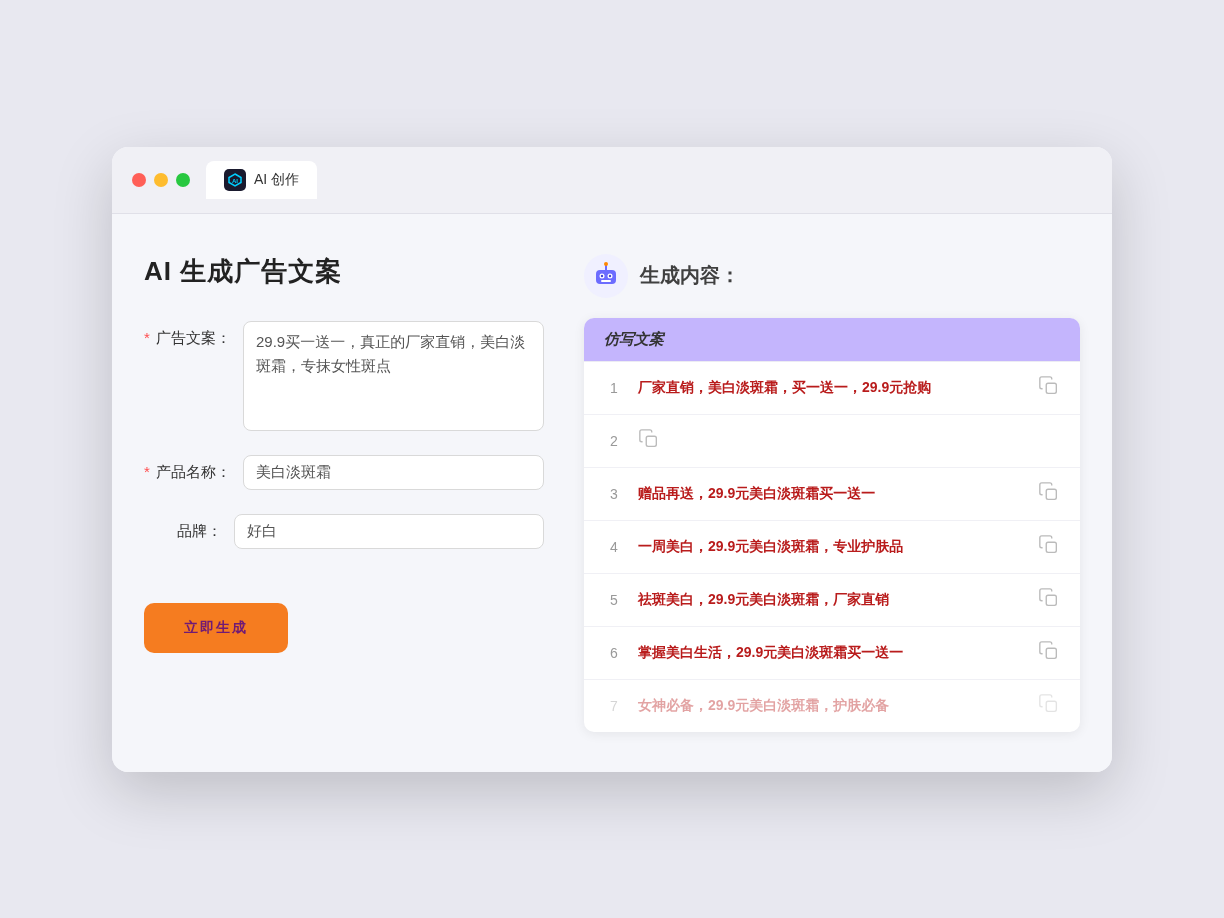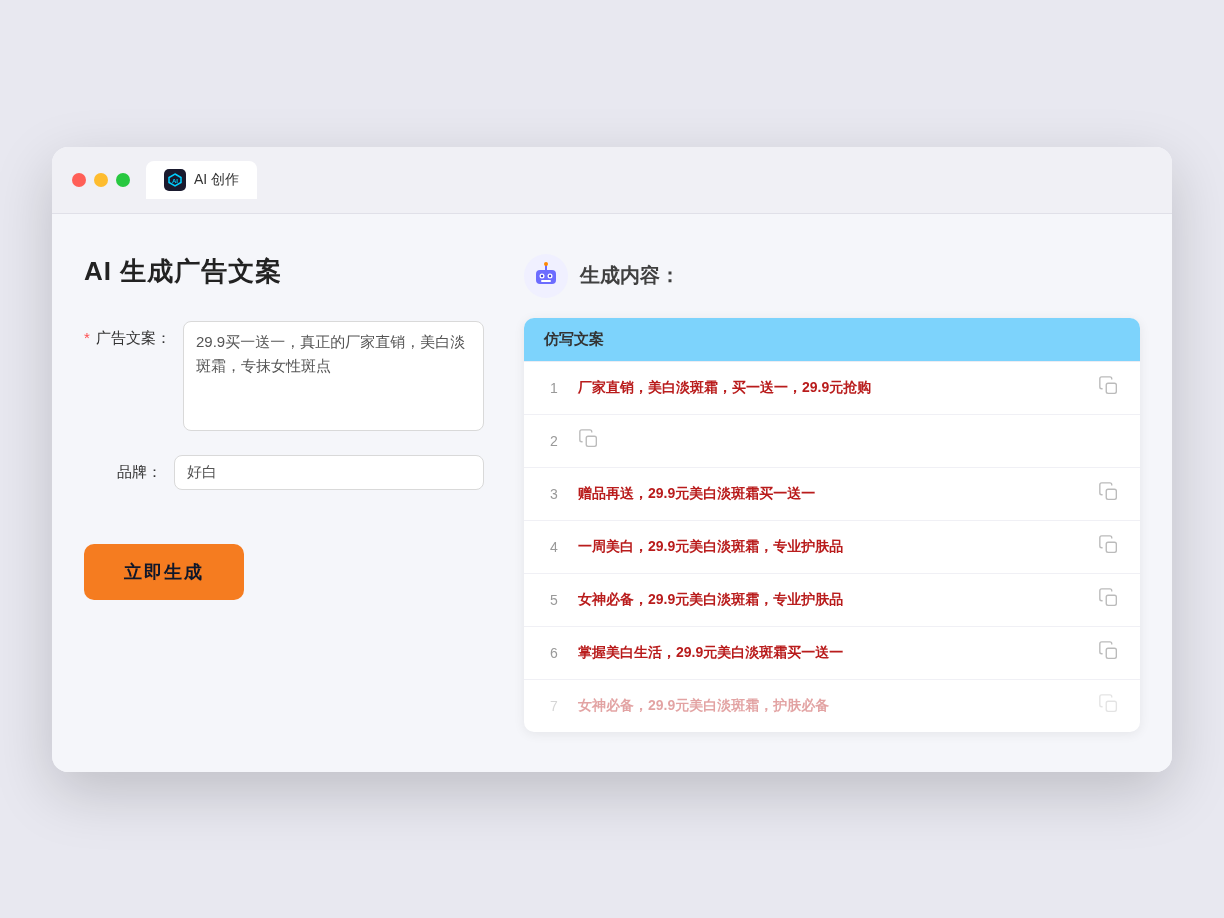--- a/index.html
+++ b/index.html
@@ -7,21 +7,21 @@
     body {
       background: #e8e8f0;
       display: flex;
       justify-content: center;
       align-items: center;
       min-height: 100vh;
       font-family: -apple-system, "PingFang SC", "Microsoft YaHei", sans-serif;
     }
 
     .browser-window {
-      width: 1120px;
+      width: 1000px;
       background: #f5f6fa;
       border-radius: 16px;
       box-shadow: 0 20px 60px rgba(0,0,0,0.18);
       overflow: hidden;
     }
 
     .browser-titlebar {
       background: #f0f0f5;
       padding: 14px 20px;
       display: flex;
@@ -129,25 +129,25 @@
     }
 
     textarea.form-input {
       height: 110px;
       line-height: 1.6;
     }
 
     .generate-btn {
       margin-top: 30px;
       background: #f57c20;
-      color: #0f172a;
+      color: #701a75;
       border: none;
       border-radius: 10px;
       padding: 16px 40px;
-      font-size: 18px;
+      font-size: 14px;
       font-weight: bold;
       cursor: pointer;
       letter-spacing: 2px;
       font-family: inherit;
       transition: background 0.2s;
     }
 
     
     .right-panel {
       flex: 1;
@@ -176,22 +176,23 @@
       border-radius: 10px;
       overflow: hidden;
       box-shadow: 0 2px 12px rgba(0,0,0,0.07);
     }
 
     .result-table-header {
       padding: 12px 20px;
       font-size: 15px;
       font-weight: bold;
       color: #333;
-      background: #7dd3fc;
+      background: #c4b5fd;
       border-bottom: 1px solid #ececf3;
+      font-style: italic;
     }
 
     .result-row {
       display: flex;
       align-items: center;
       padding: 13px 20px;
       border-bottom: 1px solid #f0f0f5;
       gap: 14px;
     }
 
@@ -257,20 +258,27 @@
         
         <div class="form-row">
           <label class="form-label">
             <span class="required-star">*</span>
             广告文案：
           </label>
           <textarea class="form-input" style="">29.9买一送一，真正的厂家直销，美白淡斑霜，专抹女性斑点</textarea>
         </div>
 
         
+        <div class="form-row">
+          <label class="form-label">
+            <span class="required-star">*</span>
+            产品名称：
+          </label>
+          <input type="text" class="form-input" value="美白淡斑霜" style="">
+        </div>
 
         
         <div class="form-row">
           <label class="form-label">品牌：</label>
           <input type="text" class="form-input" value="好白" style="">
         </div>
 
         <button class="generate-btn">立即生成</button>
       </div>
 
@@ -326,21 +334,21 @@
               <div class="result-row">
                 <span class="row-number">4</span>
                 <span class="row-text">一周美白，29.9元美白淡斑霜，专业护肤品</span>
                 <span><svg class="copy-icon" viewBox="0 0 24 24" fill="none" stroke="currentColor" stroke-width="1.5">
       <rect x="9" y="9" width="11" height="11" rx="2" ry="2"></rect>
       <path d="M5 15H4a2 2 0 0 1-2-2V4a2 2 0 0 1 2-2h9a2 2 0 0 1 2 2v1"></path>
     </svg></span>
               </div>
               <div class="result-row">
                 <span class="row-number">5</span>
-                <span class="row-text">女神必备，29.9元美白淡斑霜，专业护肤品</span>
+                <span class="row-text">祛斑美白，29.9元美白淡斑霜，厂家直销</span>
                 <span><svg class="copy-icon" viewBox="0 0 24 24" fill="none" stroke="currentColor" stroke-width="1.5">
       <rect x="9" y="9" width="11" height="11" rx="2" ry="2"></rect>
       <path d="M5 15H4a2 2 0 0 1-2-2V4a2 2 0 0 1 2-2h9a2 2 0 0 1 2 2v1"></path>
     </svg></span>
               </div>
               <div class="result-row">
                 <span class="row-number">6</span>
                 <span class="row-text">掌握美白生活，29.9元美白淡斑霜买一送一</span>
                 <span><svg class="copy-icon" viewBox="0 0 24 24" fill="none" stroke="currentColor" stroke-width="1.5">
       <rect x="9" y="9" width="11" height="11" rx="2" ry="2"></rect>

